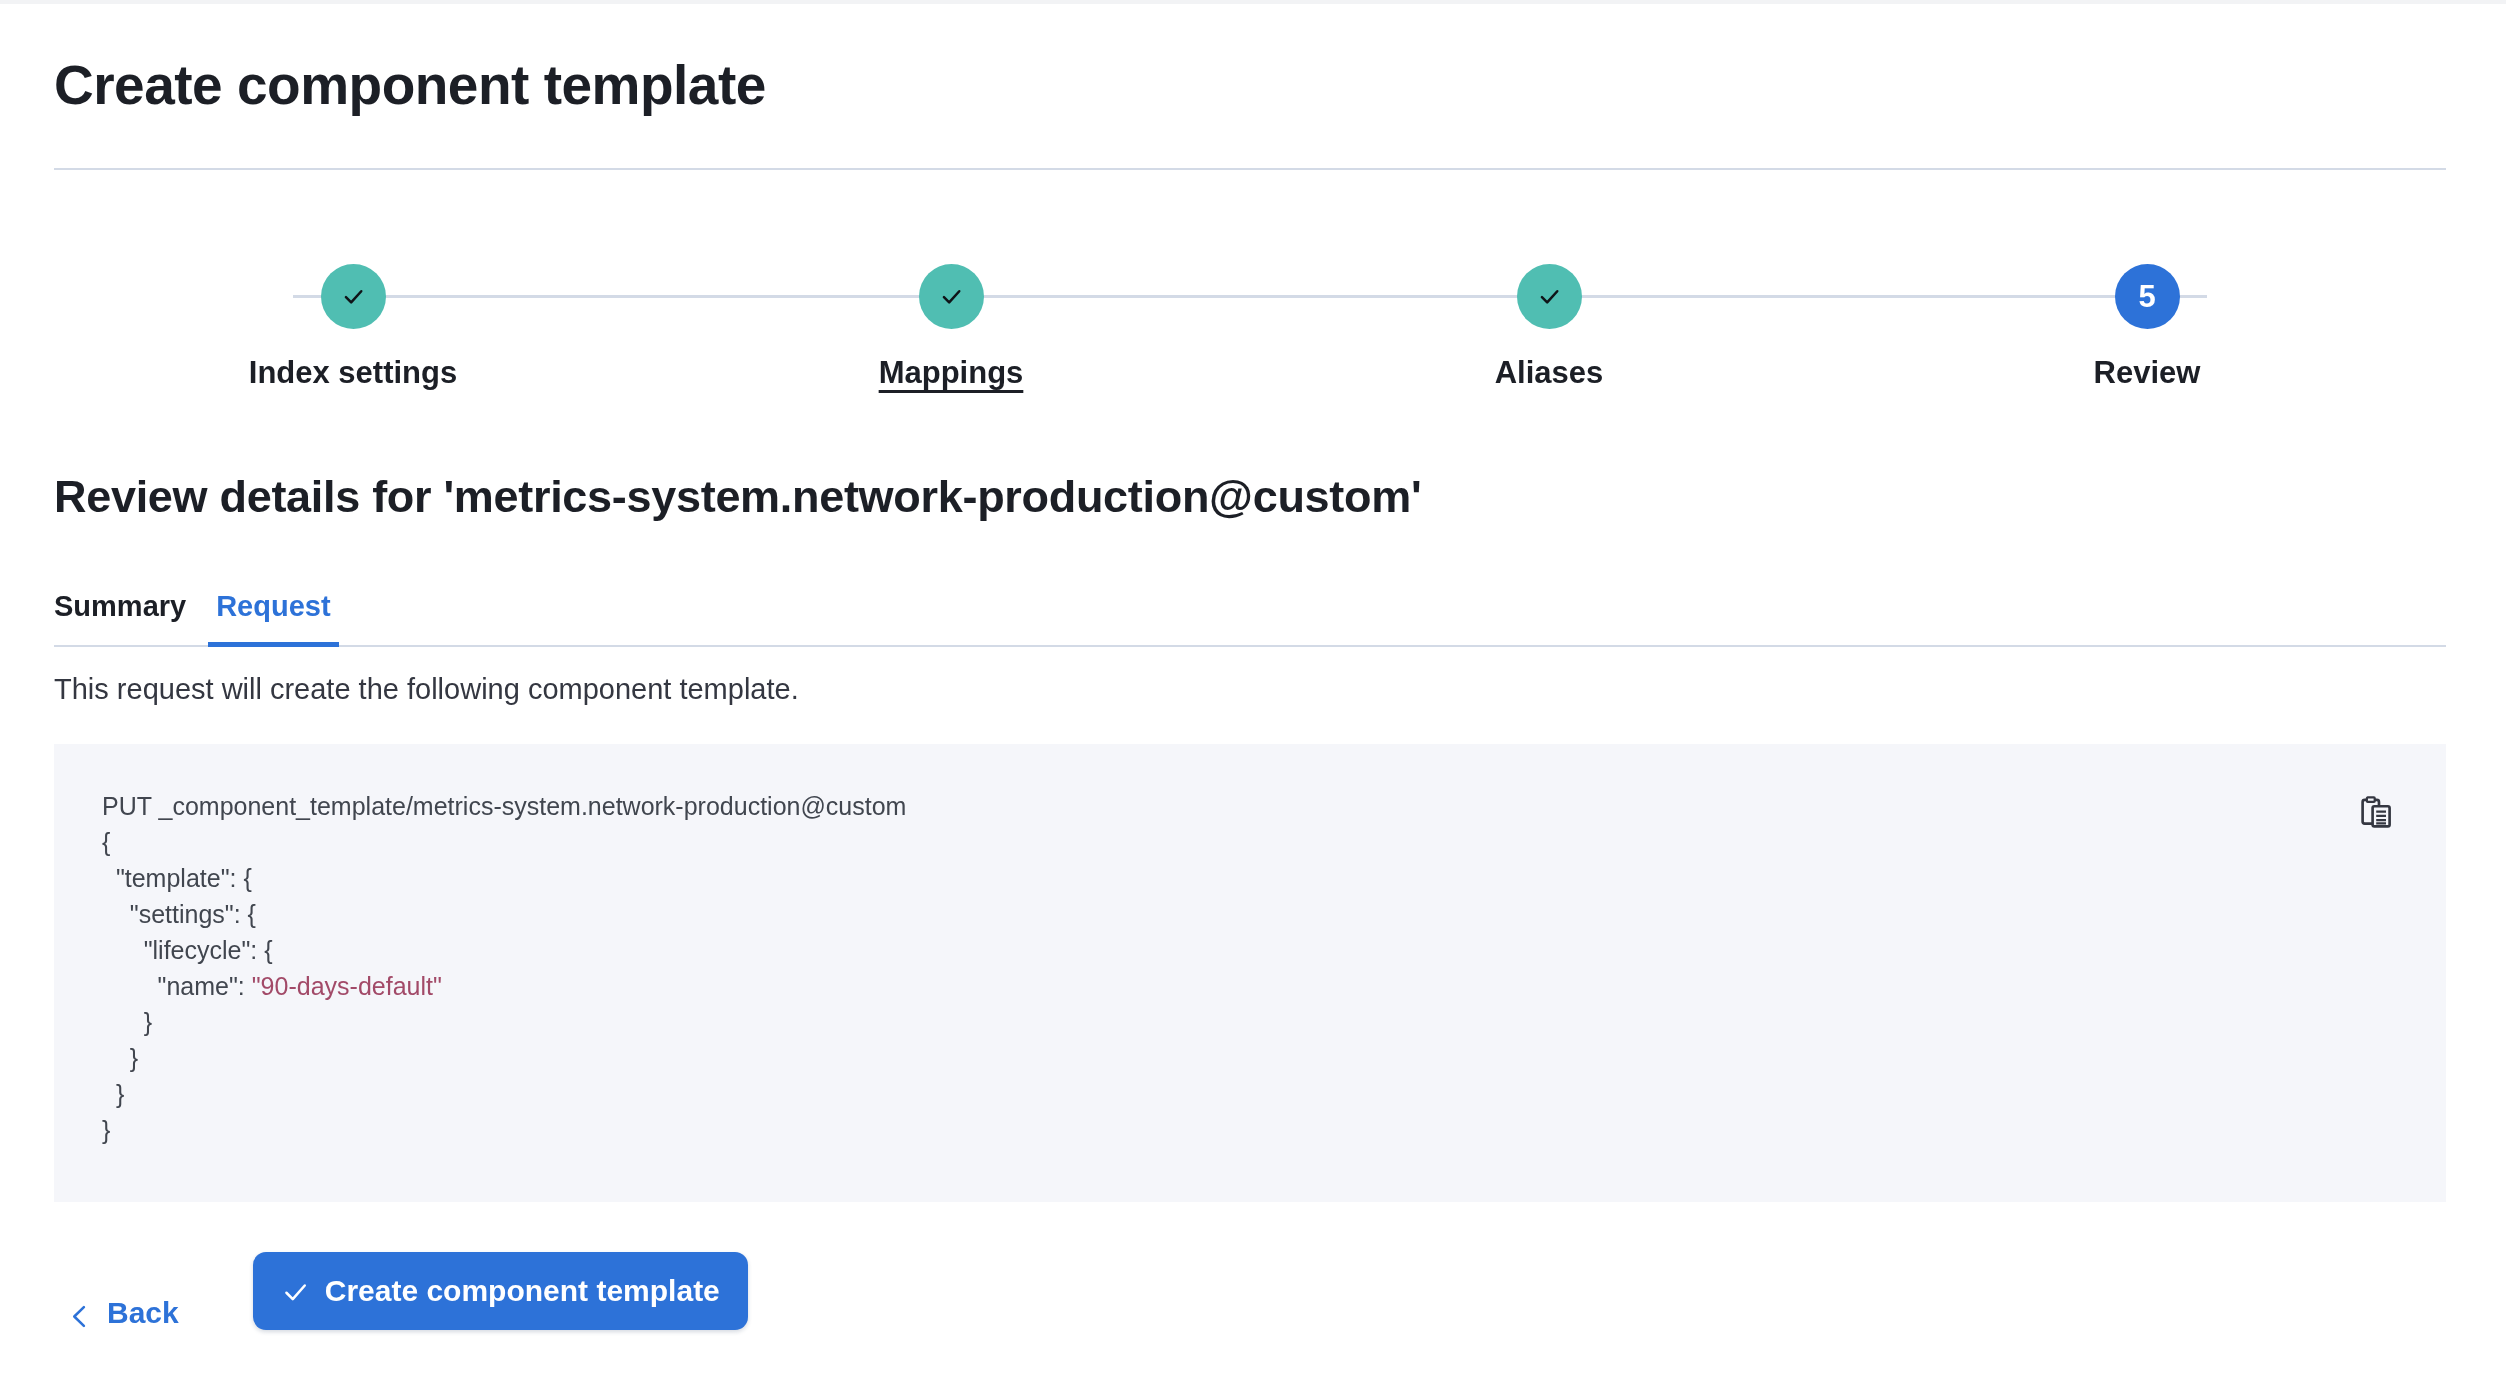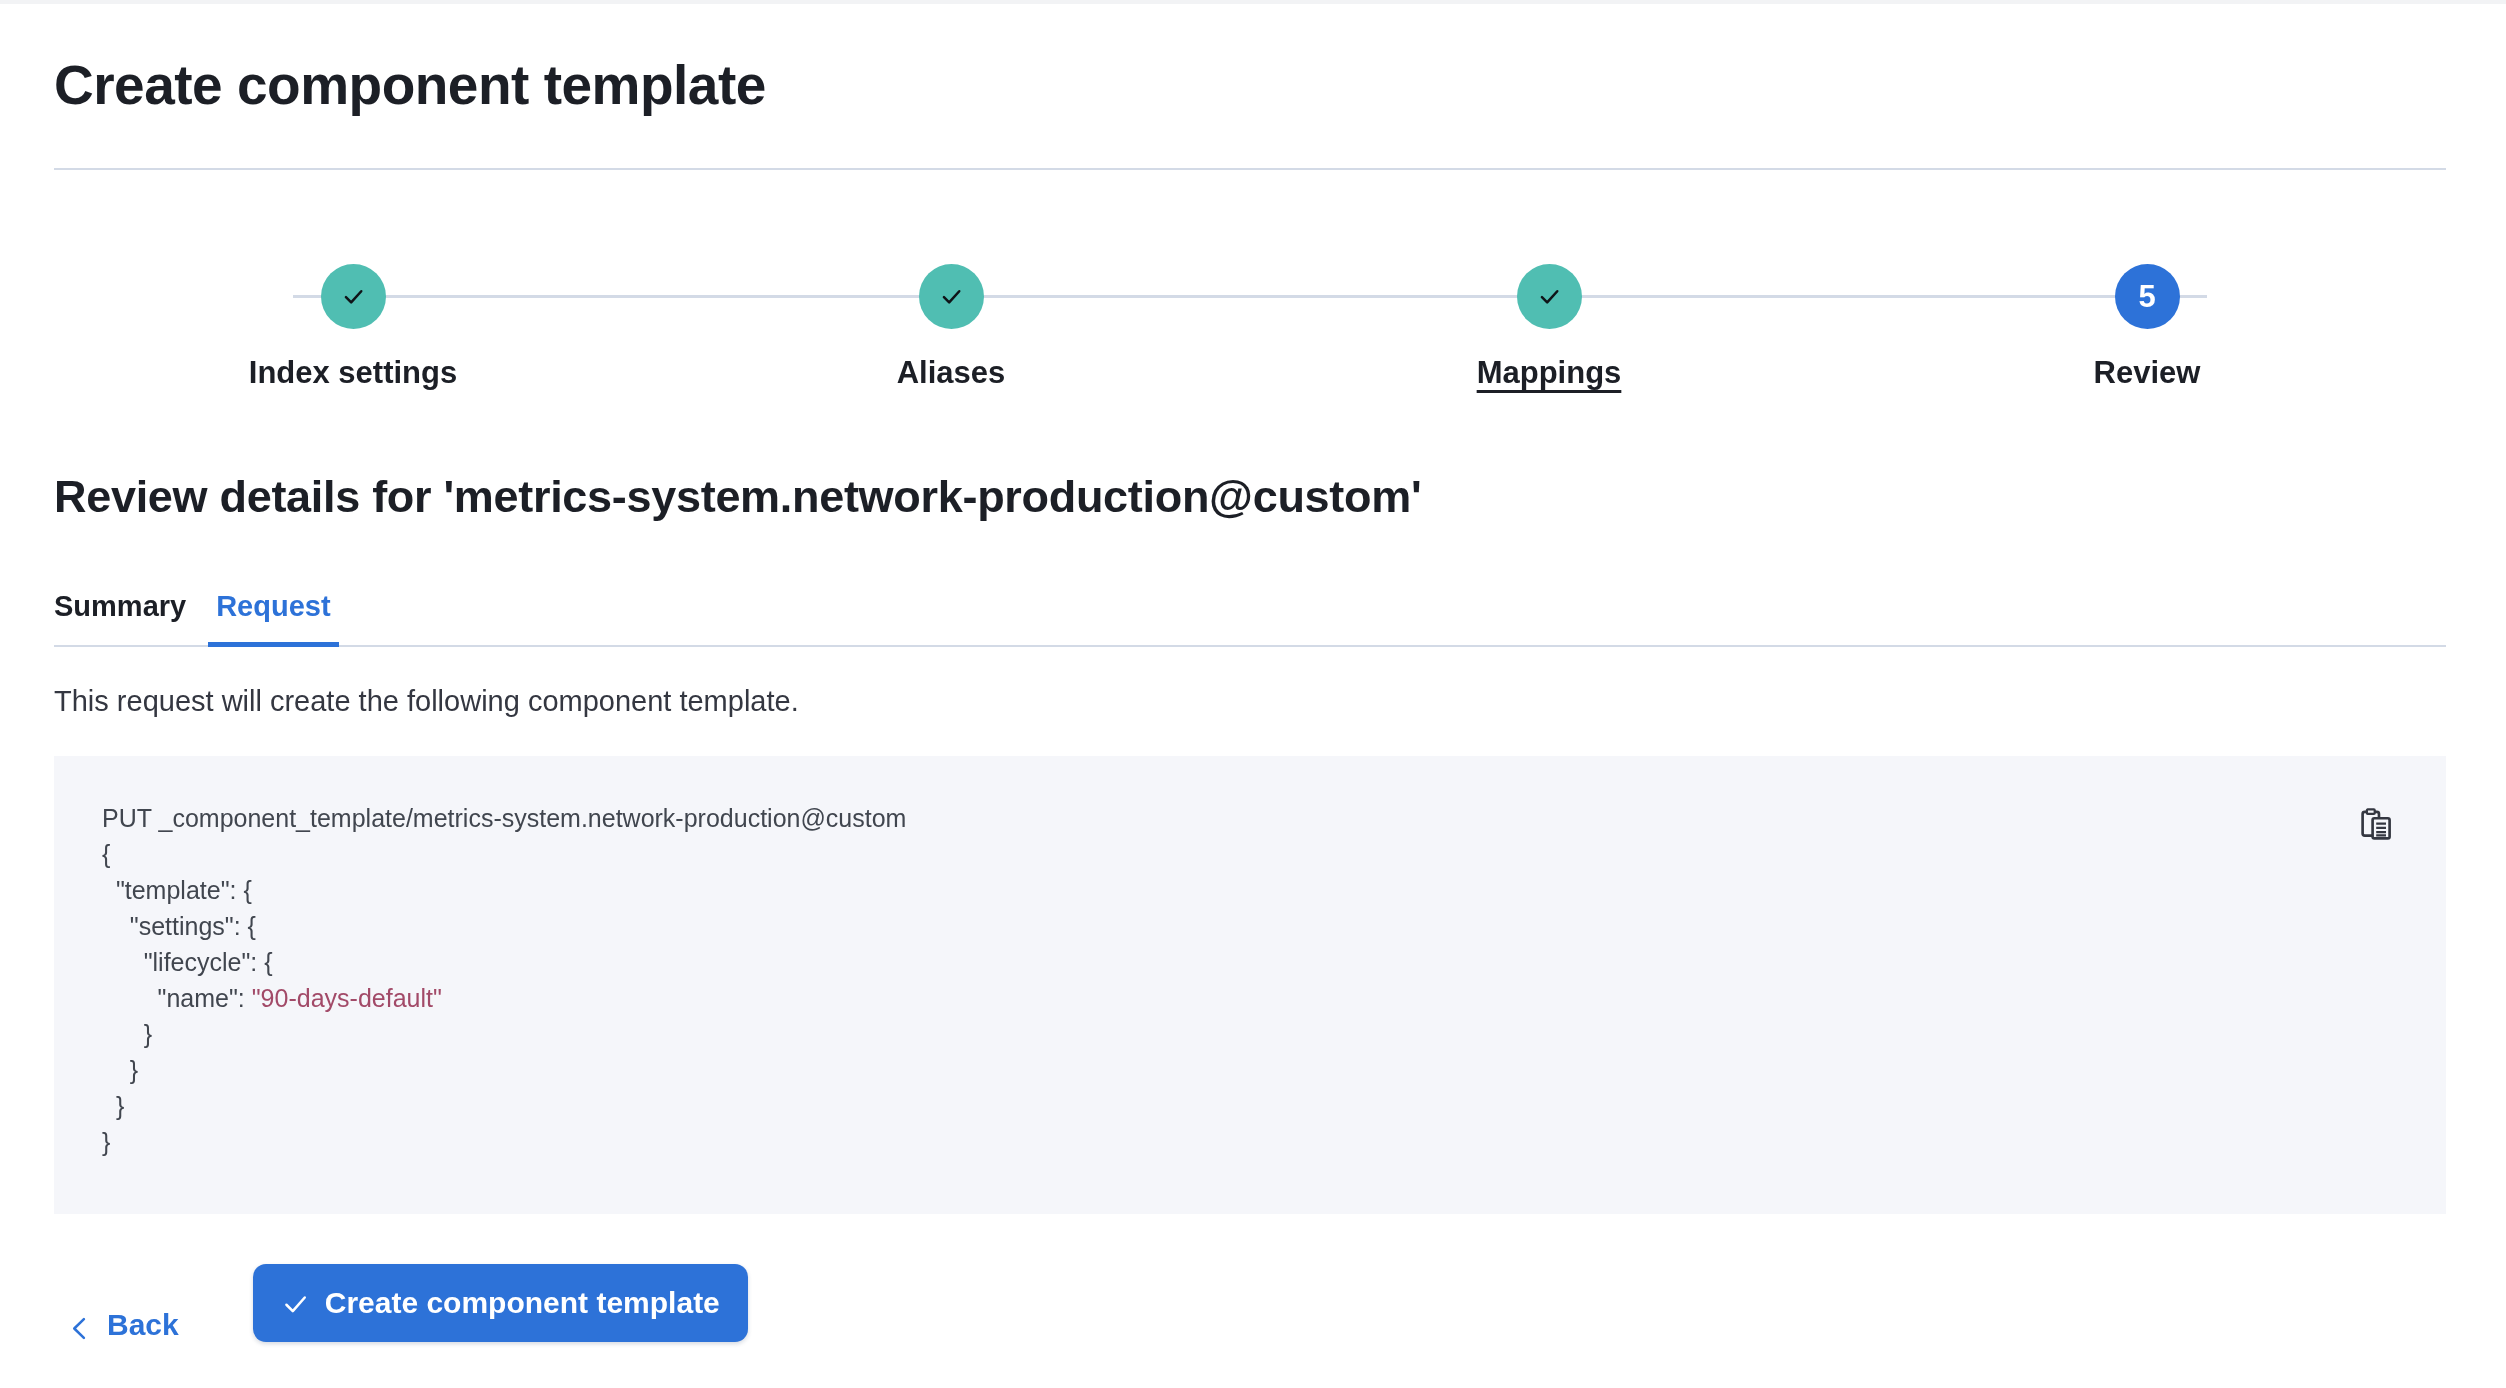--- a/index.html
+++ b/index.html
@@ -65,21 +65,21 @@
     font-family:"Liberation Sans","DejaVu Sans",sans-serif;
     font-size:29px;font-weight:700;color:var(--heading);
     padding:4px 8px 22px 8px;
   }
   .tab:first-child{padding-left:0;}
   .tab.active{color:var(--primary);}
   .tab.active::after{
     content:"";position:absolute;left:0;right:0;bottom:-2px;height:5px;
     background:var(--primary);
   }
-  .desc{margin-top:36px;font-size:29px;line-height:37px;color:var(--body);}
+  .desc{margin-top:24px;font-size:29px;line-height:37px;color:var(--body);}
   
   .codeblock{
     position:relative;margin-top:36px;background:var(--code-bg);
     padding:44px 120px 46px 48px;min-height:458px;
   }
   .codeblock pre{
     font-family:Liberation Sans, sans-serif;
     font-size:25px;line-height:36px;color:var(--code-text);white-space:pre;
   }
   .codeblock .str{color:var(--code-string);}
@@ -122,29 +122,29 @@
           </svg>
         </span>
         <span class="label">Index settings</span>
       </button>
       <button class="step">
         <span class="circle complete">
           <svg width="31" height="31" viewBox="0 0 16 16">
             <path d="M4.1 8.3 L6.8 11 L12 5.3" fill="none" stroke="#0F1418" stroke-width="1.3" stroke-linecap="round" stroke-linejoin="round"></path>
           </svg>
         </span>
-        <span class="label">Aliases</span>
+        <span class="label underlined">Mappings</span>
       </button>
       <button class="step">
         <span class="circle complete">
           <svg width="31" height="31" viewBox="0 0 16 16">
             <path d="M4.1 8.3 L6.8 11 L12 5.3" fill="none" stroke="#0F1418" stroke-width="1.3" stroke-linecap="round" stroke-linejoin="round"></path>
           </svg>
         </span>
-        <span class="label underlined">Mappings</span>
+        <span class="label">Aliases</span>
       </button>
       <button class="step">
         <span class="circle current">
           <span class="num">5</span>
         </span>
         <span class="label">Review</span>
       </button>
     </div>
 
   <h2>Review details for 'metrics-system.network-production@custom'</h2>

